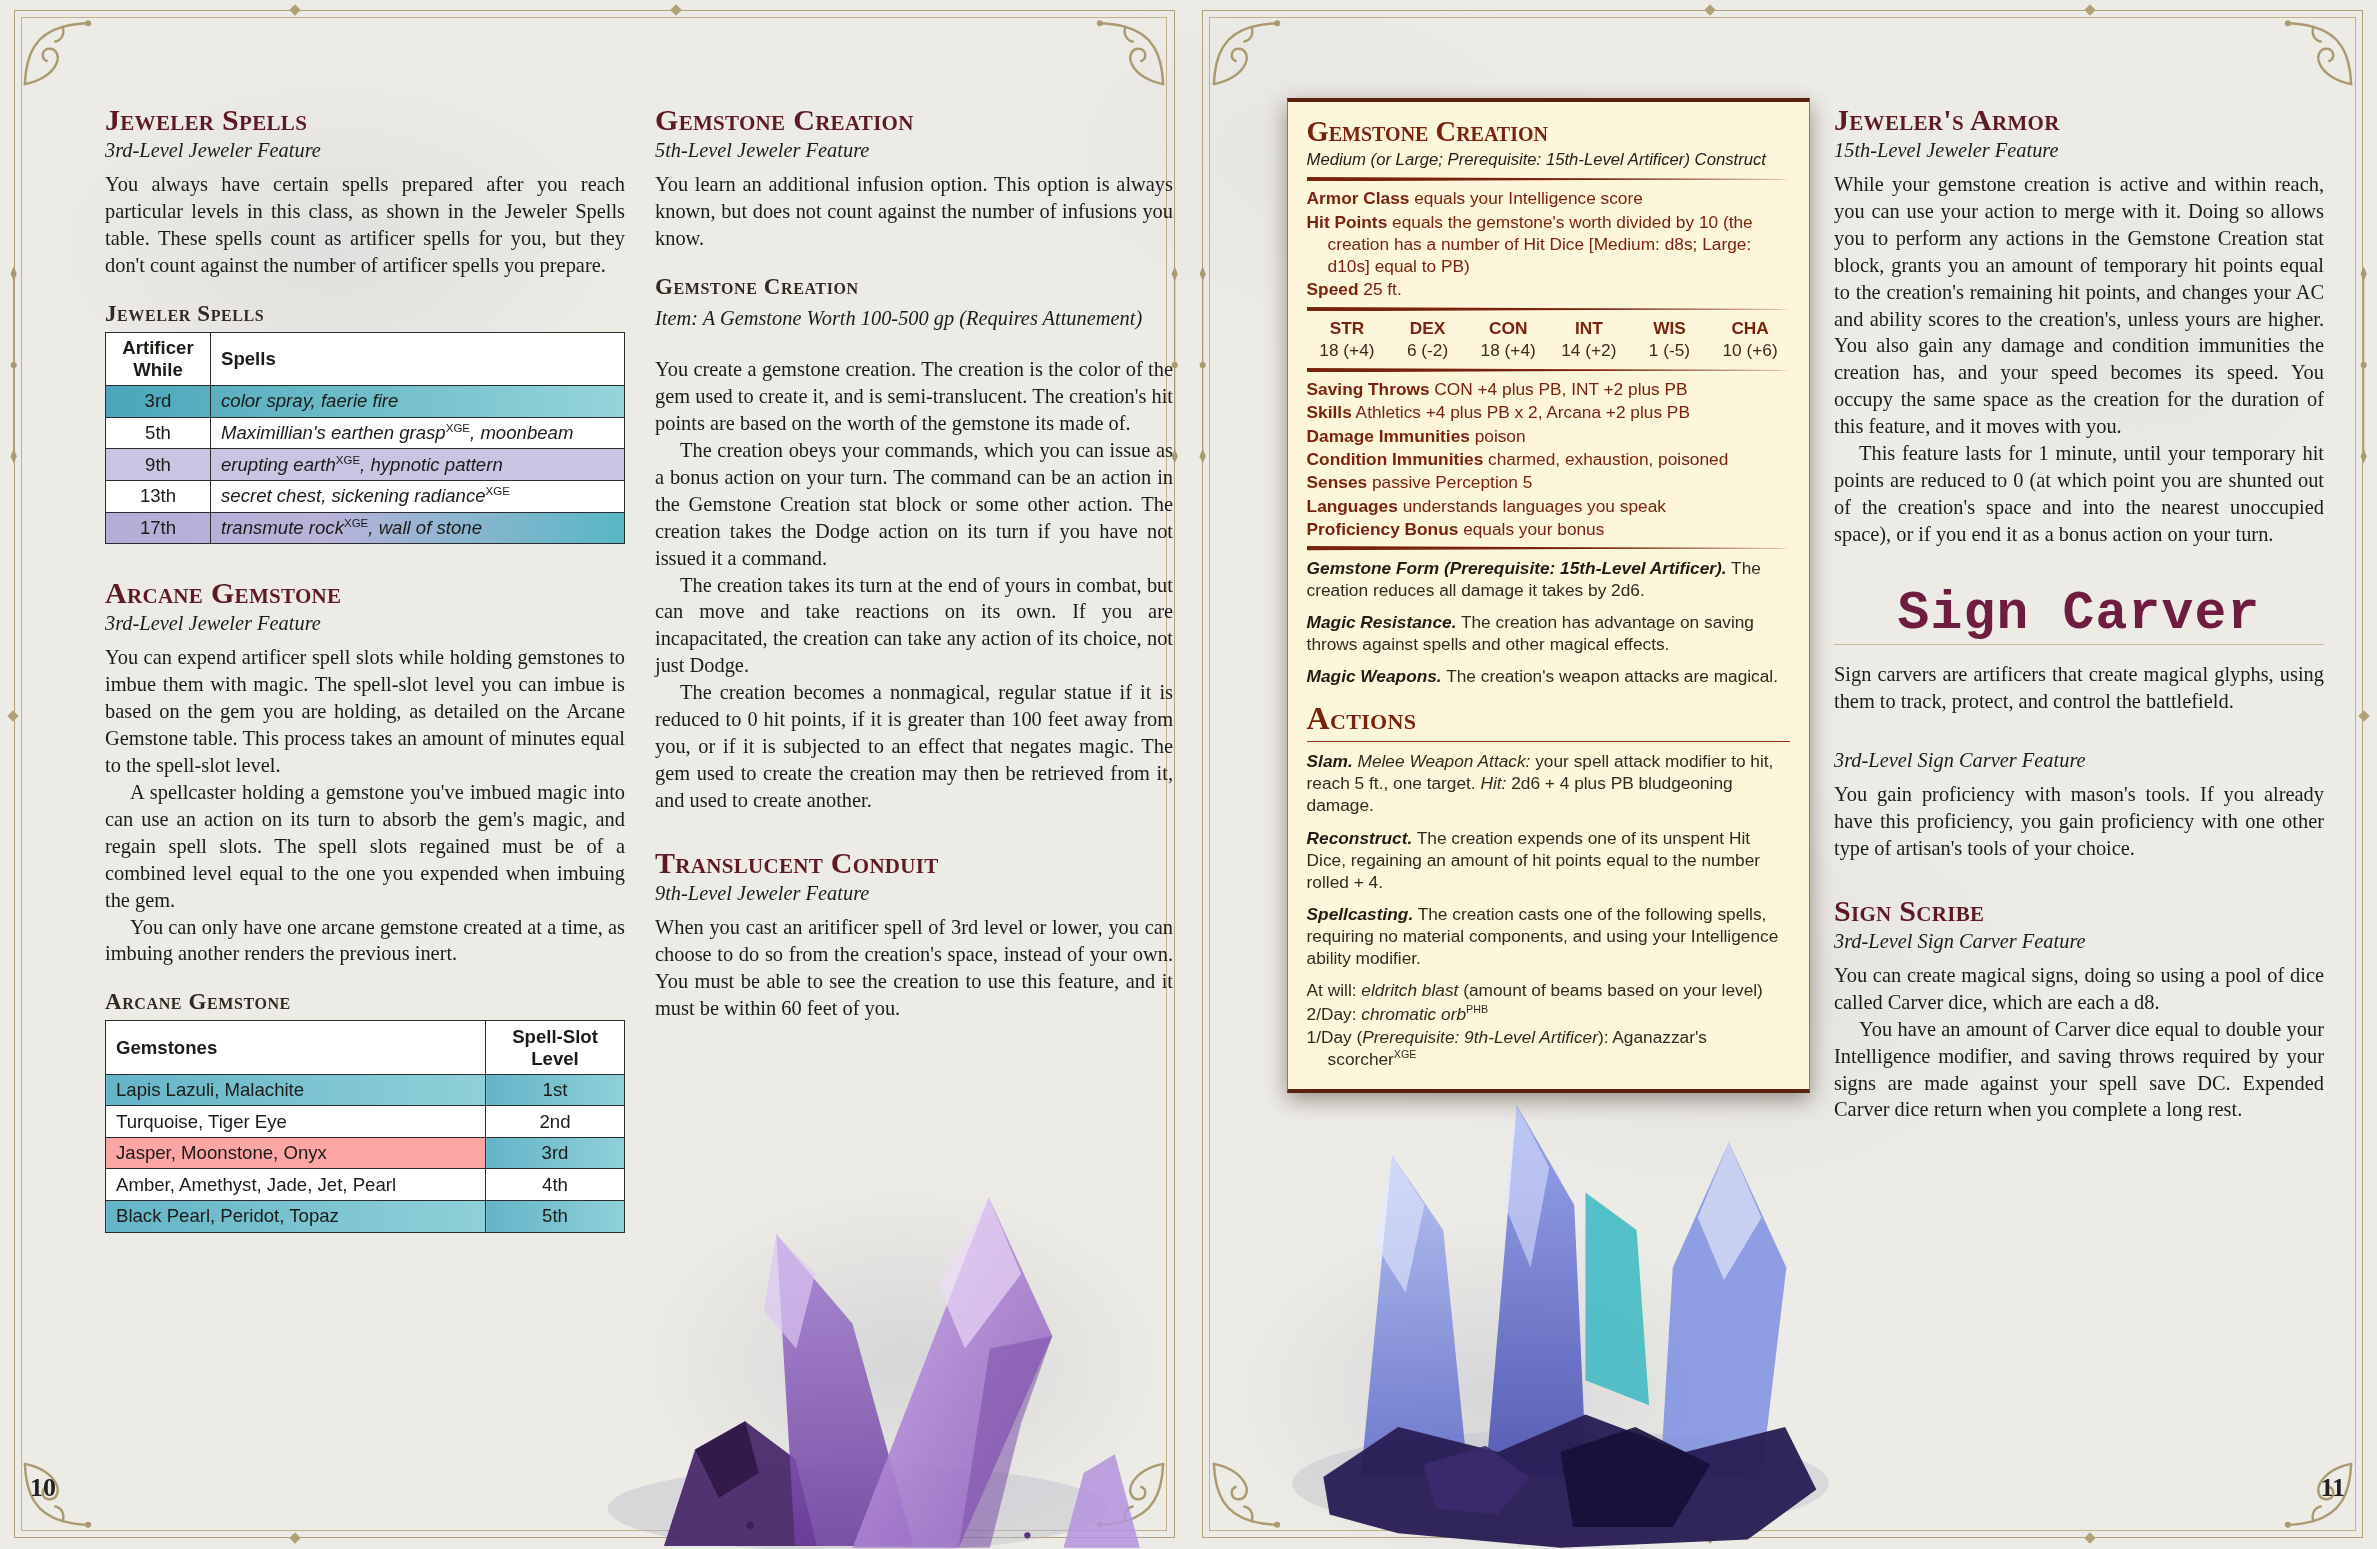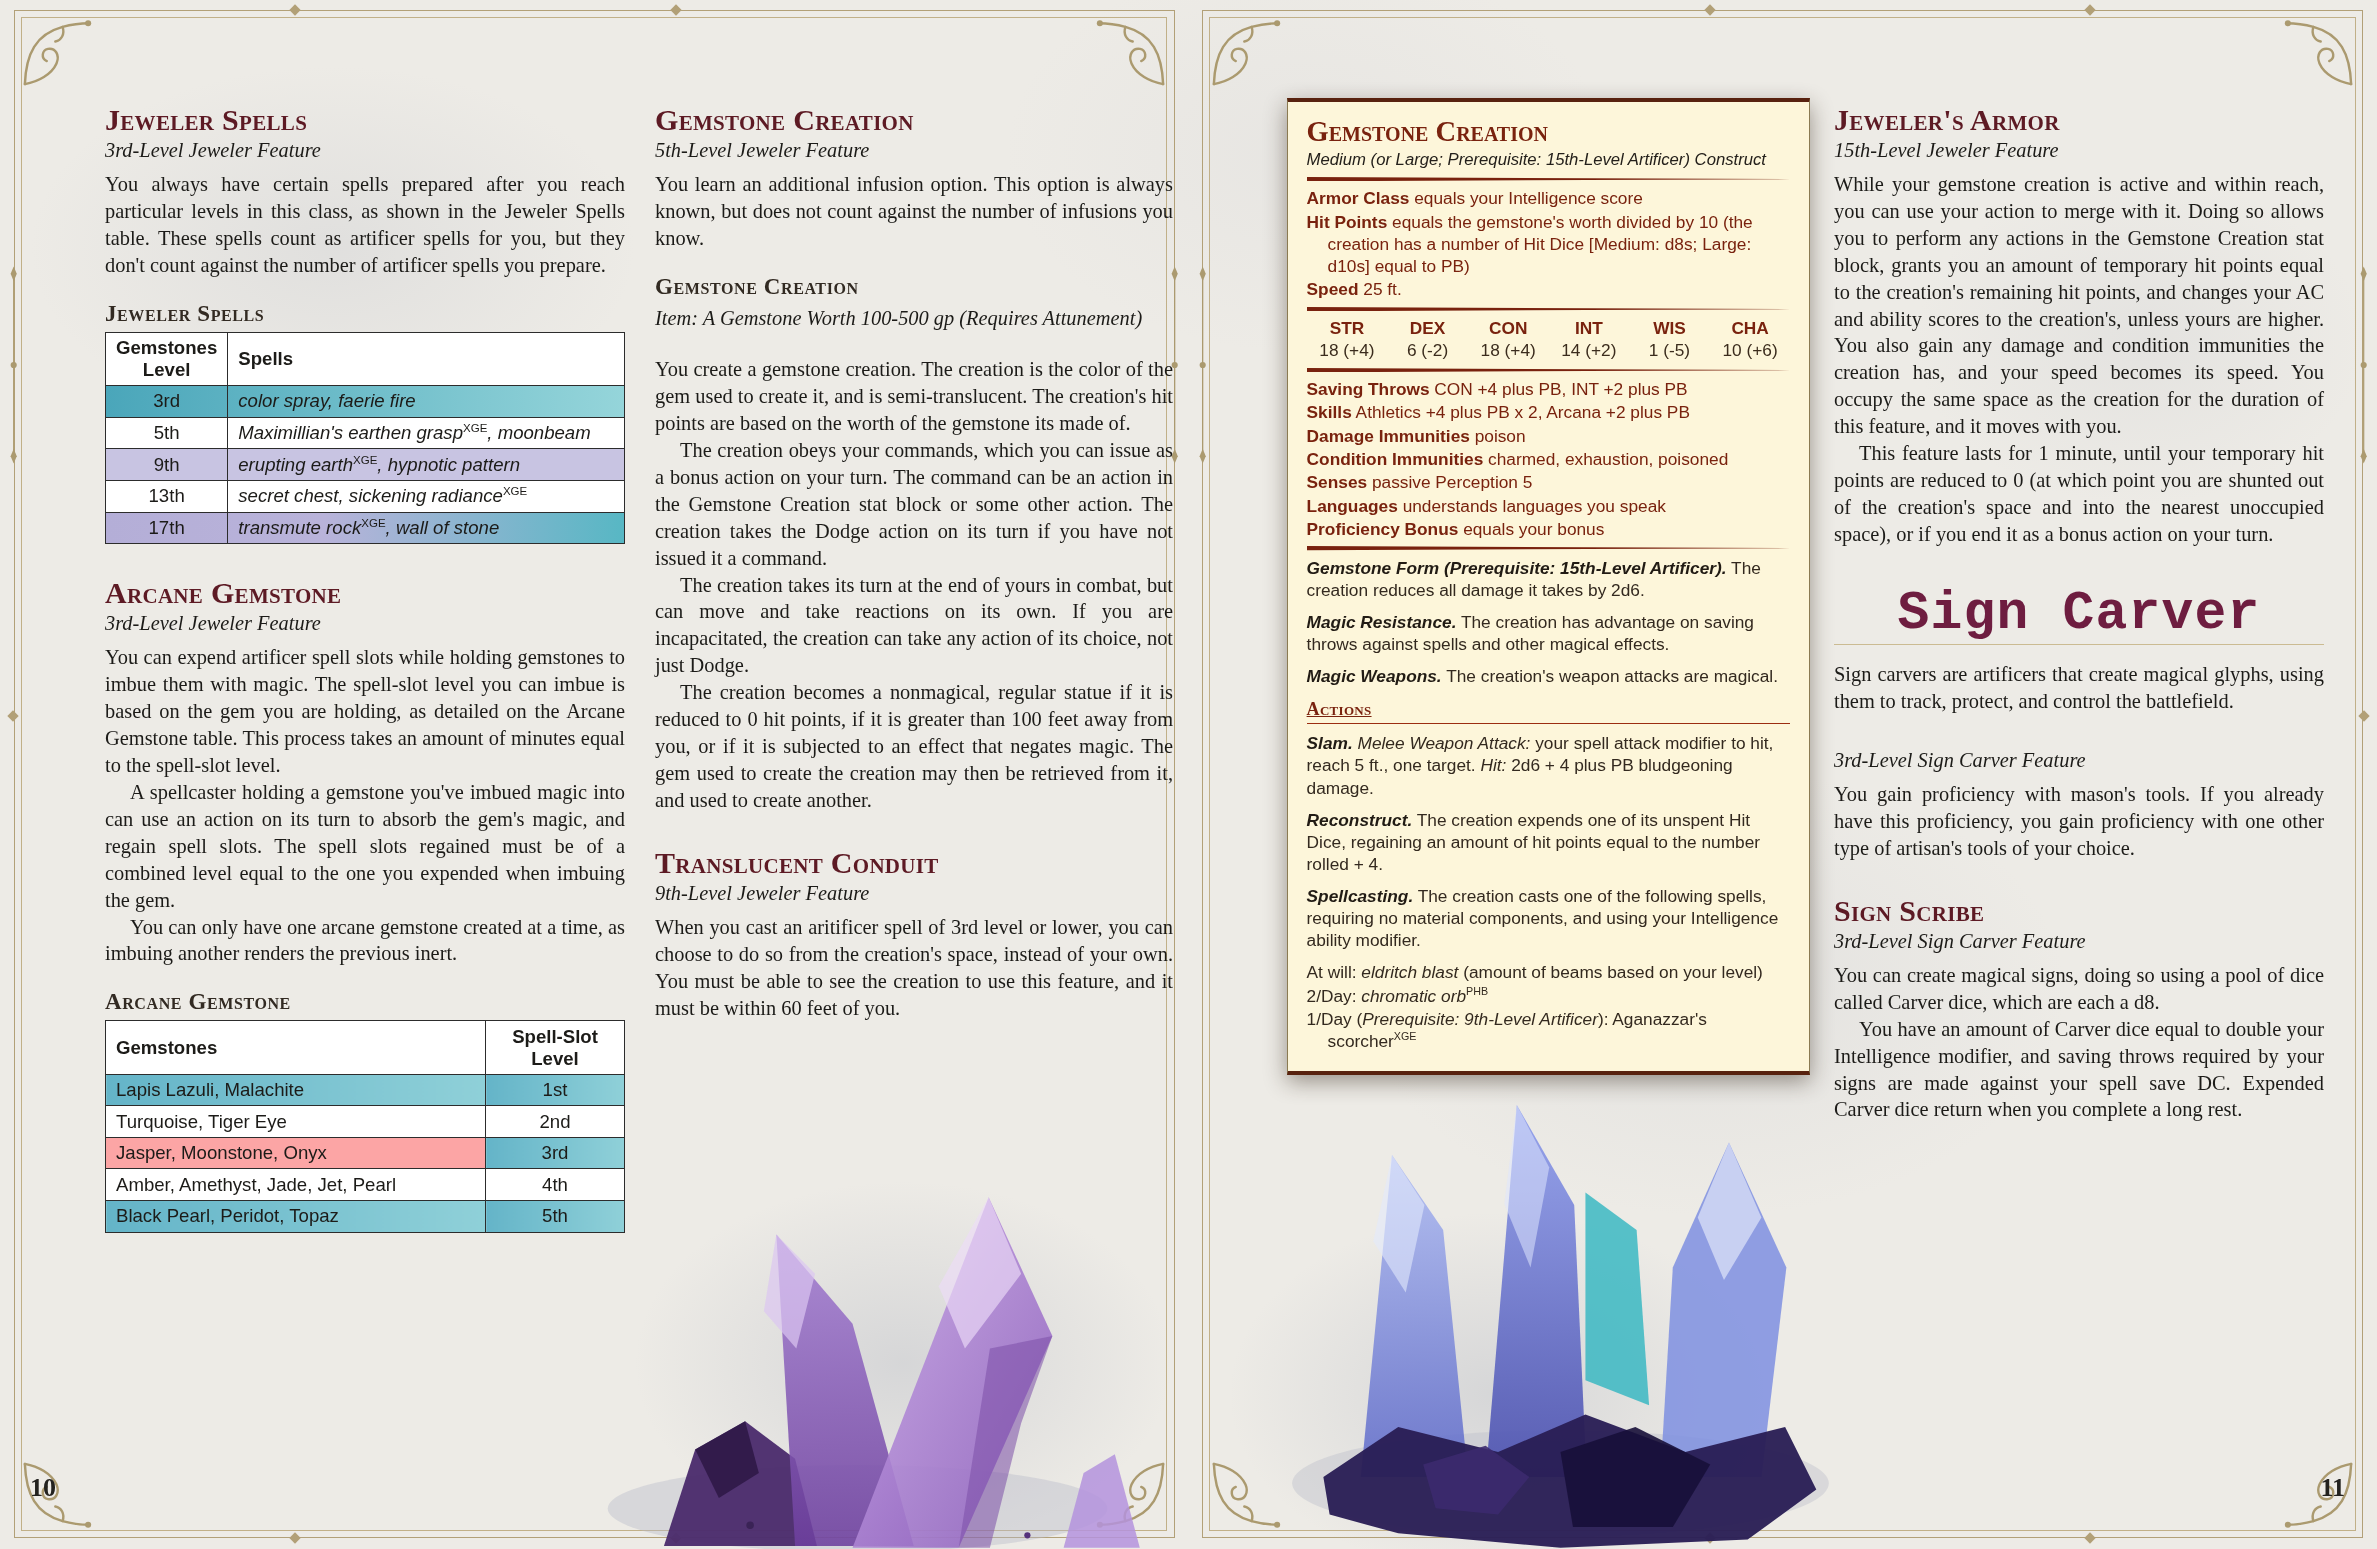--- a/index.html
+++ b/index.html
@@ -93,22 +93,22 @@
   .sb-rule svg { display:block; width:100%; height:100%; }
   .sb-prop { color:#79220e; margin:1.2px 0; padding-left:21px; text-indent:-21px; }
   .sb-prop b { font-weight:bold; }
   .sb-abilities { display:flex; text-align:center; margin:5px 0 3.7px; }
   .sb-abilities .ab { flex:1; }
   .ab .nm { font-weight:bold; color:#79220e; }
   .ab .vl { color:#3b2c1d; }
   .sb-trait, .sb-act { margin:0 0 10px; }
   .tn { font-weight:bold; font-style:italic; color:#211b14; }
   .sb-actions-h { font-family:"Liberation Serif","DejaVu Serif",serif; font-variant:small-caps;
-        font-weight:bold; color:#79220e; font-size:18px; letter-spacing:0.3px;
-        border-bottom:1.2px solid #9b2d10; padding-bottom:1.2px; margin:11px 0 8.7px;text-decoration:underline; }
+        font-weight:bold; color:#79220e; font-size:32px; letter-spacing:0.3px;
+        border-bottom:1.2px solid #9b2d10; padding-bottom:1.2px; margin:11px 0 8.7px; }
   .sb-spell { margin:1.2px 0; padding-left:21px; text-indent:-21px; }
 
   
   .big-title { font-family:Liberation Mono, monospace; font-weight:bold;
         color:#6e1d40; font-size:53px; line-height:1; letter-spacing:1.2px;
         margin:40px 0 3.7px; text-align:center; }
   .big-rule { border-bottom:1.9px solid #cbbb92; margin:3.7px 0 16px; }
 
   
   .pagenum { position:absolute; bottom:46px; z-index:4; font-weight:bold; font-size:26px; color:#23221f; }
@@ -230,21 +230,21 @@
 <div class="col" id="col1">
   <section class="sec">
     <h3 class="h3">Jeweler Spells</h3>
     <p class="feature">3rd-Level Jeweler Feature</p>
     <p class="para">You always have certain spells prepared after you reach particular levels in this class, as shown in the Jeweler Spells table. These spells count as artificer spells for you, but they don't count against the number of artificer spells you prepare.</p>
 
     <h4 class="tcaption">Jeweler Spells</h4>
     <table class="dtable">
       <thead>
         <tr>
-          <th class="th-c col-narrow">Gemstones Level</th>
+          <th class="th-c col-narrow">Artificer While</th>
           <th class="th-l">Spells</th>
         </tr>
       </thead>
       <tbody>
         <tr class="bg-teal">
           <td class="td-c">3rd</td>
           <td class="td-spell">color spray, faerie fire</td>
         </tr>
         <tr>
           <td class="td-c">5th</td>

